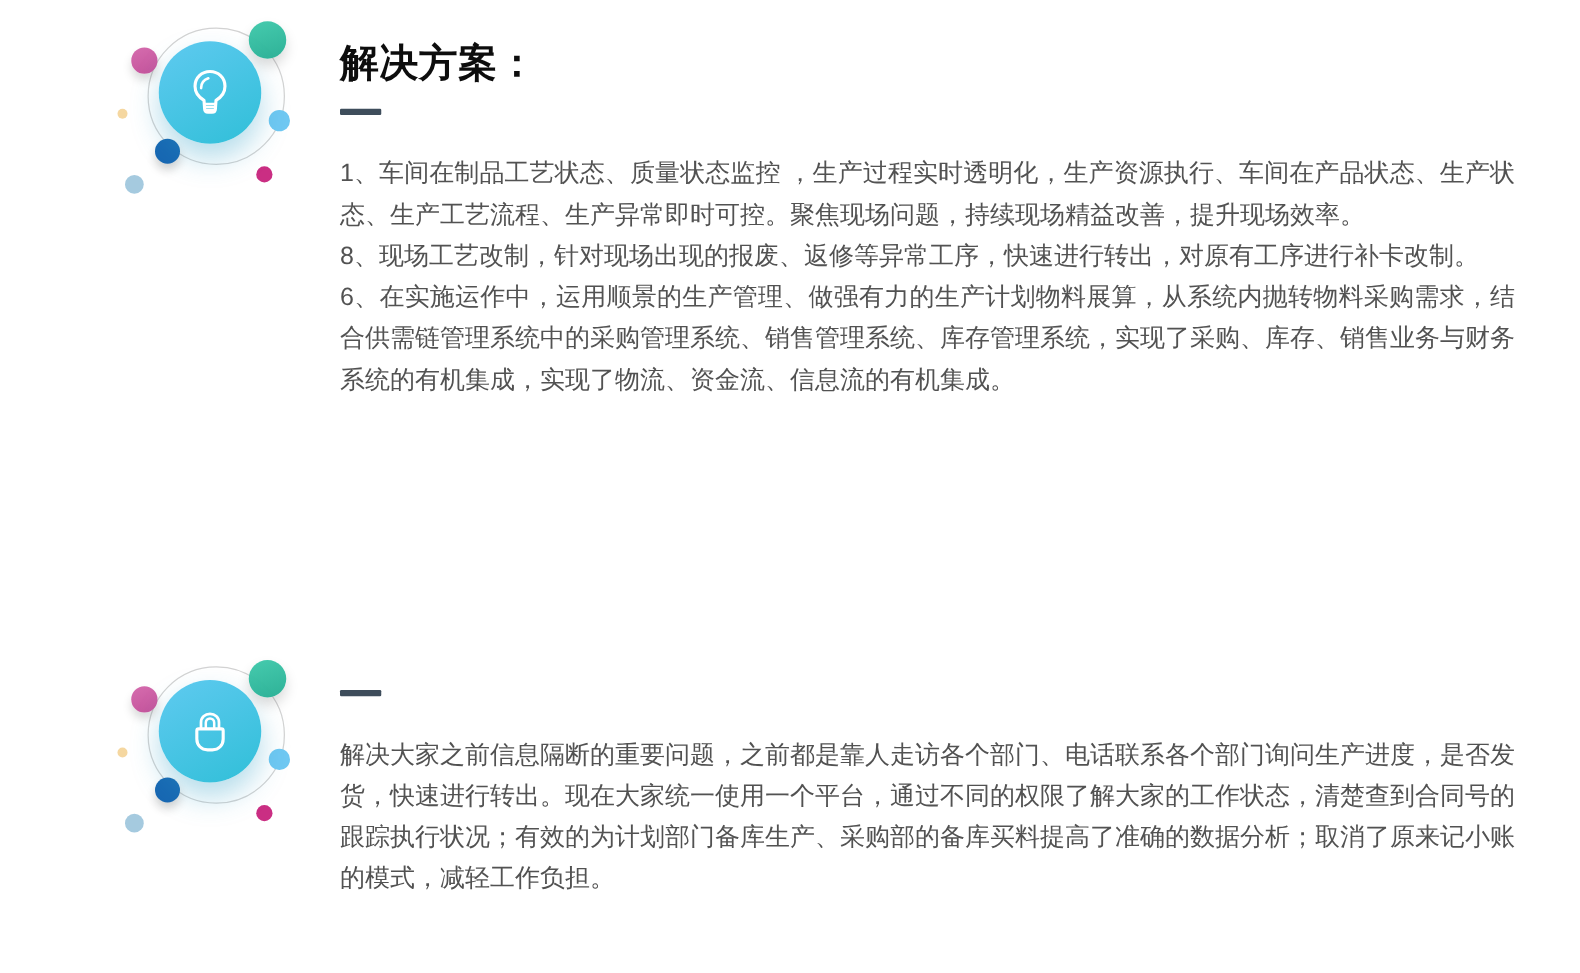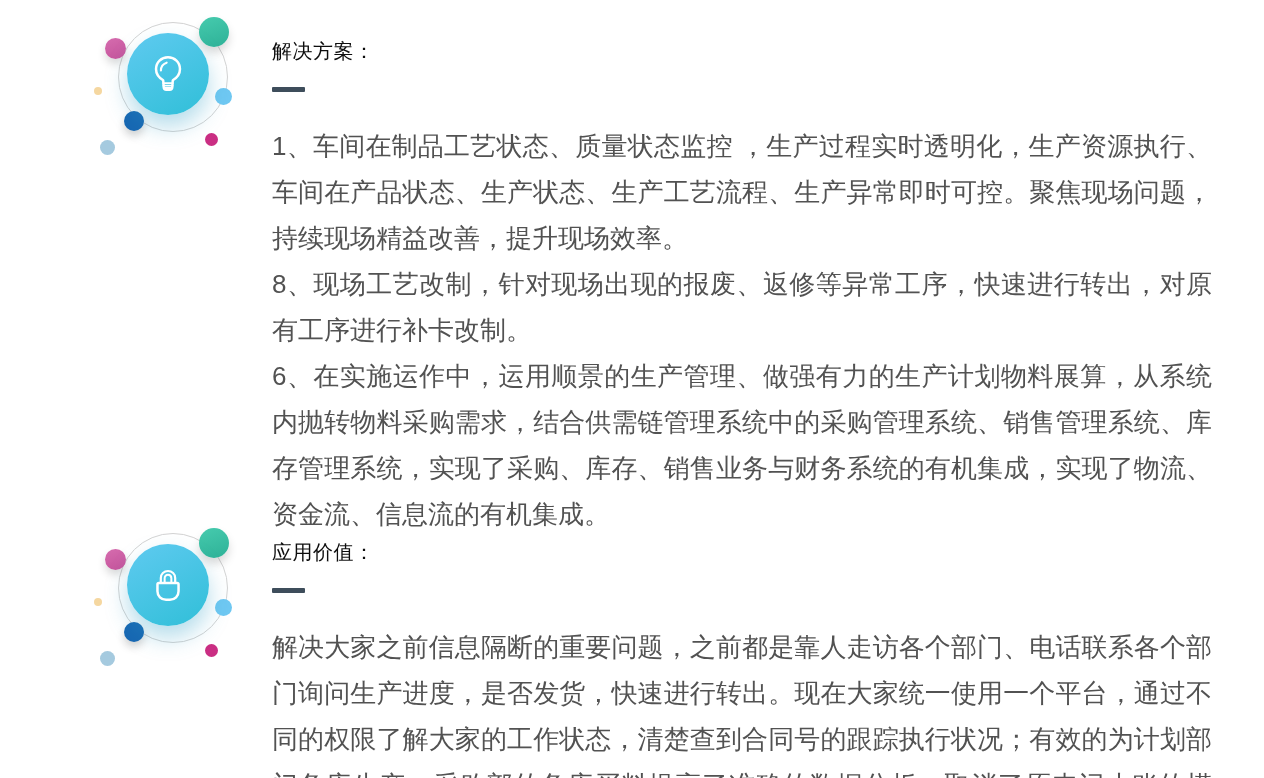--- a/index.html
+++ b/index.html
@@ -30,30 +30,30 @@
     background:linear-gradient(160deg,#d56cae,#c póngase254e9e);background:linear-gradient(160deg,#d56cae,#c4539b);box-shadow:0 5px 8px rgba(0,0,0,.15);}
   .dot-cream{left:9px;top:73px;width:8px;height:8px;background:var(--dot_cream,#f5d7a0);}
   .dot-lightblue{left:130px;top:74px;width:17px;height:17px;background:var(--dot_light_blue,#6fc8f2);}
   .dot-darkblue{left:39px;top:97px;width:20px;height:20px;background:var(--dot_dark_blue,#1767b2);box-shadow:0 5px 8px rgba(0,0,0,.18);}
   .dot-magenta{left:120px;top:119px;width:13px;height:13px;background:var(--dot_magenta,#ca2e83);}
   .dot-bluegray{left:15px;top:126px;width:15px;height:15px;background:var(--dot_blue_gray,#a5cadf);}
 
   
   .content{position:absolute;left:272px;width:940px;}
   .content h2{
-    margin:0;font-size:20px;line-height:36px;font-weight:400;
+    margin:0;font-size:31px;line-height:36px;font-weight:700;
     color:var(--heading_text,#0d0d0d);letter-spacing:.5px;
   }
   .underline{
     width:33px;height:5px;background:var(--underline,#3e4d5b);
     margin-top:18px;border-radius:1px;
   }
   .paragraphs{margin-top:31px;}
   .paragraphs p{
-    margin:0;font-size:26px;line-height:46px;
+    margin:0;font-size:20px;line-height:33px;
     color:var(--body_text,#525252);text-align:justify;text-justify:inter-ideograph;
   }
 
   .section-solution .cluster{left:85px;top:14px;}
   .section-solution .content{top:33px;}
   .section-value .cluster{left:85px;top:525px;}
   .section-value .content{top:534px;}
 </style>
 </head>
 <body>
@@ -103,21 +103,20 @@
       <span class="dot dot-bluegray"></span>
       <div class="badge">
         <svg viewBox="0 0 48 48" fill="none" stroke="#ffffff" stroke-width="2.6" stroke-linecap="round" stroke-linejoin="round">
           <path d="M14.5 22 H33.5 C34.3 22 35 22.7 35 23.5 V30.5 C35 35.7 31.2 39.5 26 39.5 H22 C16.8 39.5 13 35.7 13 30.5 V23.5 C13 22.7 13.7 22 14.5 22 Z"></path>
           <path d="M16.5 21.5 V16.6 C16.5 12.4 19.8 9.4 24 9.4 C28.2 9.4 31.5 12.4 31.5 16.6 V21.5" stroke-width="2.3"></path>
           <path d="M20.5 21.5 V17 C20.5 14.8 22 13.3 24 13.3 C26 13.3 27.5 14.8 27.5 17 V21.5" stroke-width="2.1"></path>
         </svg>
       </div>
     </div>
     <div class="content">
-      <h2>应用价值：</h2>
       <div class="underline"></div>
       <div class="paragraphs">
         <p>解决大家之前信息隔断的重要问题，之前都是靠人走访各个部门、电话联系各个部门询问生产进度，是否发货，快速进行转出。现在大家统一使用一个平台，通过不同的权限了解大家的工作状态，清楚查到合同号的跟踪执行状况；有效的为计划部门备库生产、采购部的备库买料提高了准确的数据分析；取消了原来记小账的模式，减轻工作负担。</p>
       </div>
     </div>
   </div>
 
 </div>
 
 </body></html>

